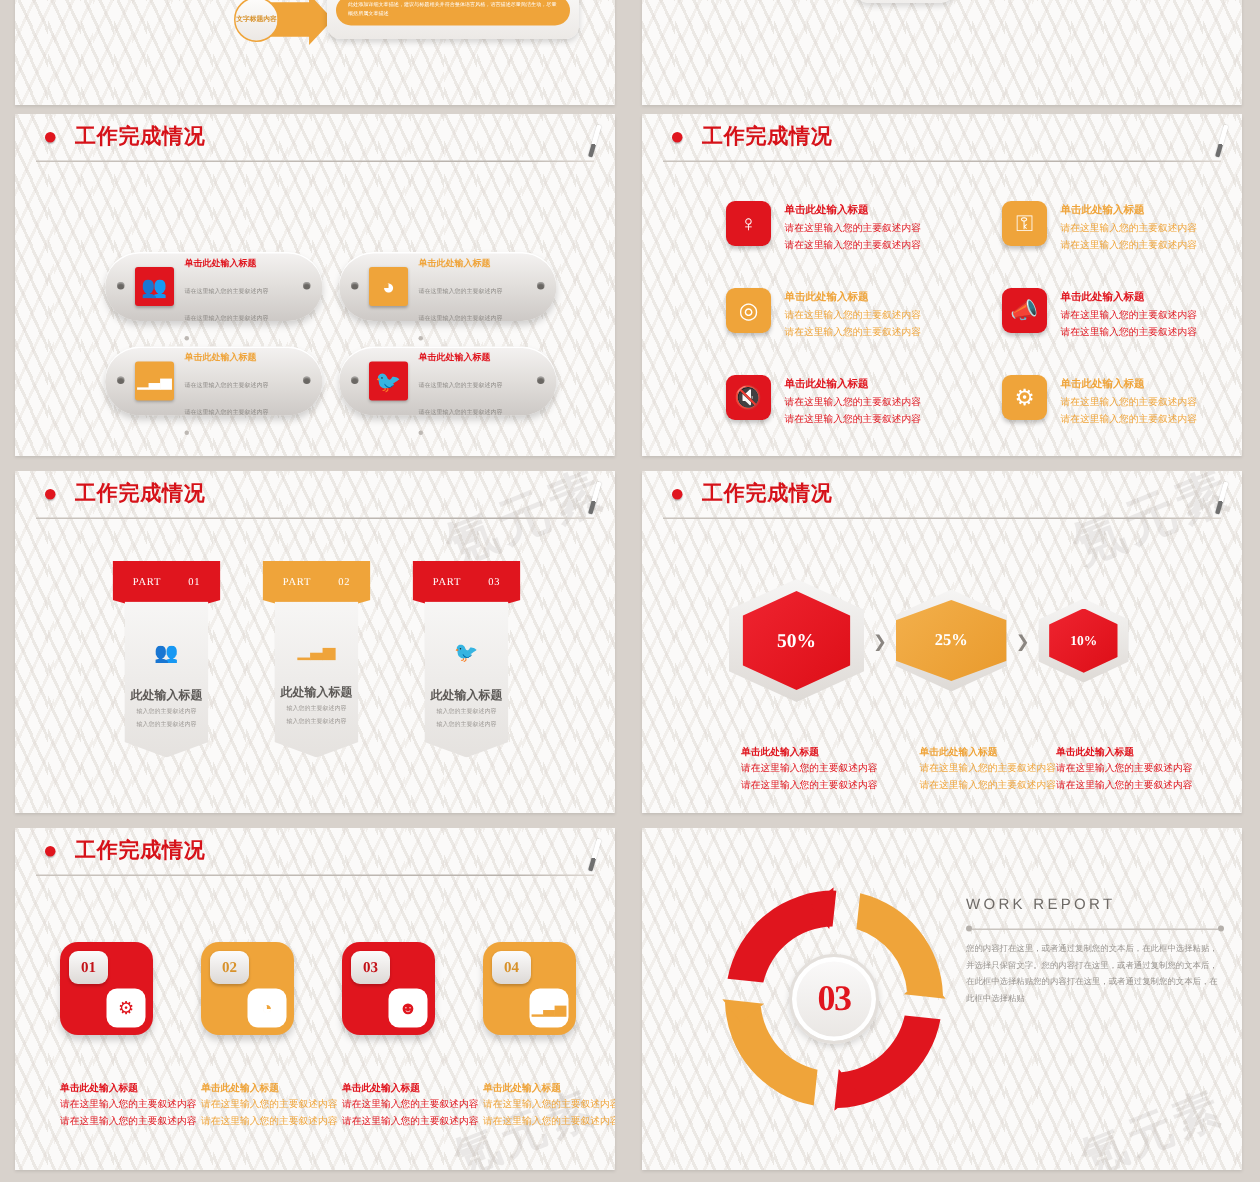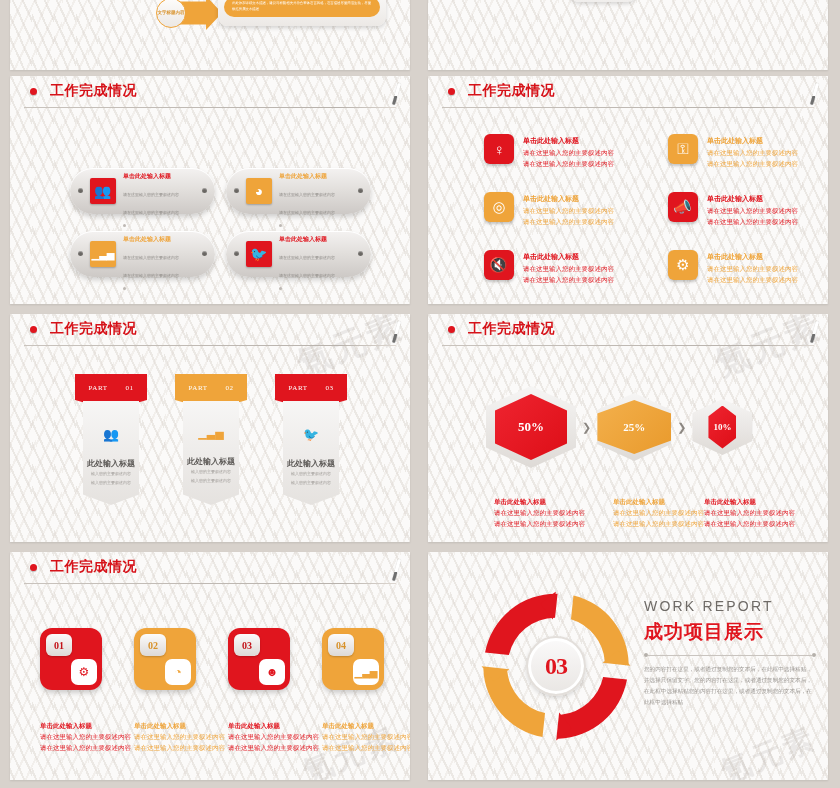--- a/index.html
+++ b/index.html
@@ -216,21 +216,21 @@
     border:2px solid #e3dfdb;
     box-shadow:0 2px 4px rgba(0,0,0,.14), inset 0 0 0 3px #fff;
     display:flex;align-items:center;justify-content:center;
   }
   .ring .hub span{
     font-size:24px;font-weight:bold;color:#e0151e;
     font-family:"Liberation Serif",serif; letter-spacing:-1px;
   }
   .rt{ position:absolute; left:216px; top:46px; width:172px; }
   .rt .en{
-    font-size:14px; color:#6e6a66; letter-spacing:2.2px; font-weight:500;
+    font-size:10px; color:#6e6a66; letter-spacing:2.2px; font-weight:500;
   }
   .rt .cn{
     font-size:19px; font-weight:bold; color:#e0151e; margin-top:5px;
     letter-spacing:1px; font-family:"DejaVu Sans",sans-serif;
   }
   .rt .sep{
     display:flex; align-items:center; margin:8px 0 7px;
   }
   .rt .sep .ln{ flex:1; height:1px; background:#c9c4bf; }
   .rt .sep .sd{ width:4px;height:4px;border-radius:50%;background:#b5b0ab; }
@@ -470,21 +470,21 @@
         </div>
       </div>
       <span class="chev" style="margin:0 6px;">❯</span>
       <div class="hexout" style="width:74px;height:68px;">
         <div class="hexin org" style="width:77px;height:54px;font-size:11px;">
           <span>25%</span>
         </div>
       </div>
       <span class="chev" style="margin:0 6px;">❯</span>
       <div class="hexout" style="width:60px;height:56px;">
-        <div class="hexin red" style="width:28px;height:43px;font-size:9px;text-align:center;">
+        <div class="hexin red" style="width:46px;height:43px;font-size:9px;text-align:center;">
           <span>10%</span>
         </div>
       </div>
     </div>
 
     <div class="hex-cap red" style="left:66px;top:182px;">
       <div class="t">单击此处输入标题</div>
       <div class="b">请在这里输入您的主要叙述内容</div>
       <div class="b">请在这里输入您的主要叙述内容</div>
     </div>
@@ -564,21 +564,20 @@
           <path d="M 74 -8 L 60 -22 L 46 -8 Z" transform="rotate(6)" fill="#efa43a"></path>
         </g>
       </svg>
       <div class="hub">
         <span>03</span>
       </div>
     </div>
 
     <div class="rt">
       <div class="en">WORK REPORT</div>
-      <div class="cn">成功项目展示</div>
       <div class="sep">
         <span class="sd"></span>
         <span class="ln"></span>
         <span class="sd"></span>
       </div>
       <div class="bd">您的内容打在这里，或者通过复制您的文本后，在此框中选择粘贴，</div>
       <div class="bd">并选择只保留文字。您的内容打在这里，或者通过复制您的文本后，</div>
       <div class="bd">在此框中选择粘贴您的内容打在这里，或者通过复制您的文本后，在</div>
       <div class="bd">此框中选择粘贴</div>
     </div>

